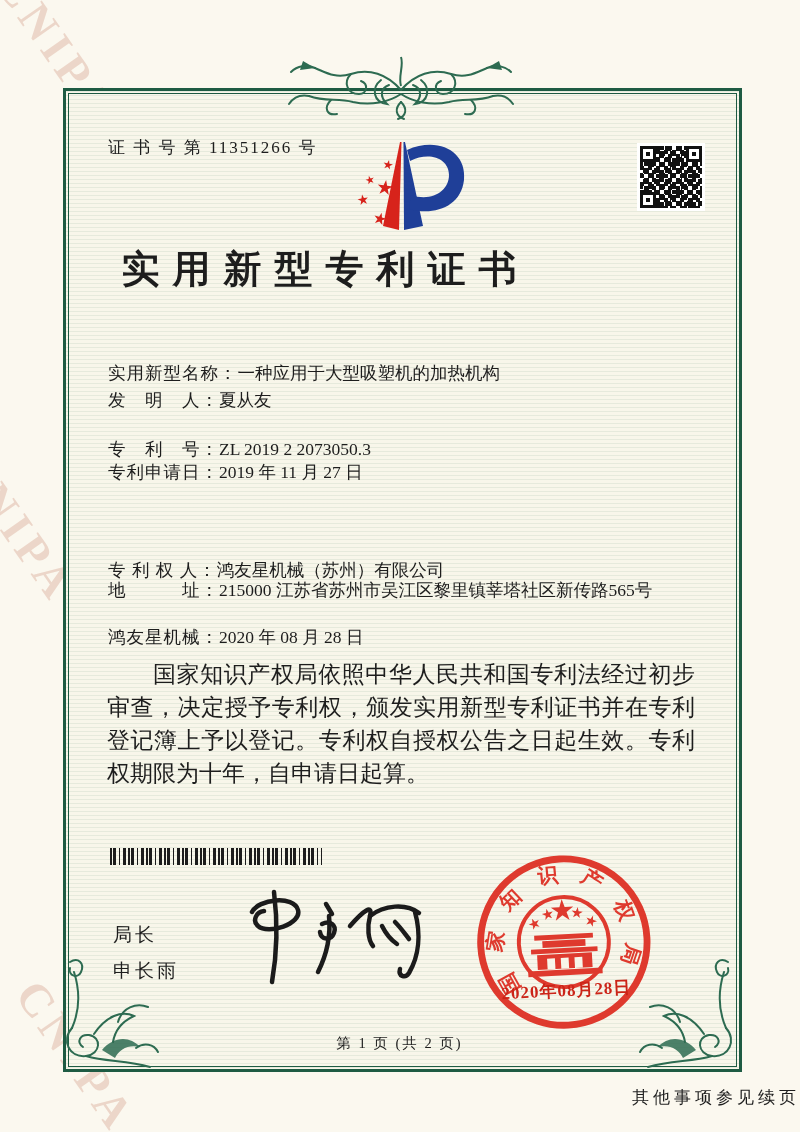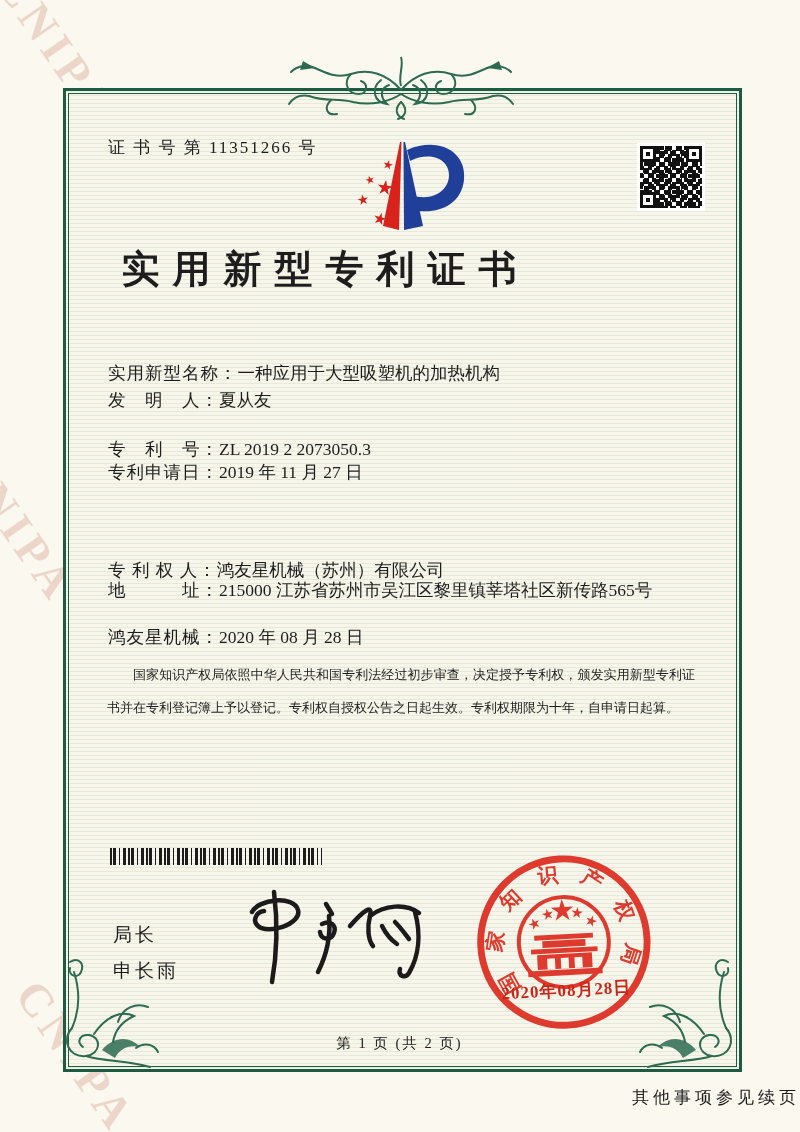--- a/index.html
+++ b/index.html
@@ -37,21 +37,21 @@
   .finder{position:absolute;width:16px;height:16px;border:3px solid #111;background:#fff;box-sizing:border-box;}
   .finder::after{content:"";position:absolute;left:3px;top:3px;width:4px;height:4px;background:#111;}
   .f-tl{left:3px;top:3px;} .f-tr{right:3px;top:3px;} .f-bl{left:3px;bottom:3px;}
 
   
   .row{left:108px;font-size:17.5px;white-space:nowrap;}
   .row .lbl{letter-spacing:1px;}
   .grant-no{position:absolute;left:312px;top:0;white-space:nowrap;}
 
   
-  .paras{left:107px;top:658px;width:588px;font-size:13px;line-height:33px;text-align:justify;}
+  .paras{left:107px;top:658px;width:588px;font-size:23px;line-height:33px;text-align:justify;}
   .paras p{margin:0;text-indent:2em;}
 
   
   .barcode{left:110px;top:848px;width:212px;height:17px;
      background:repeating-linear-gradient(90deg,
         #1c1c1c 0 2px, rgba(0,0,0,0) 2px 3px,
         #1c1c1c 3px 6px, rgba(0,0,0,0) 6px 9px,
         #1c1c1c 9px 10px, rgba(0,0,0,0) 10px 13px,
         #1c1c1c 13px 16px, rgba(0,0,0,0) 16px 18px);}
 

